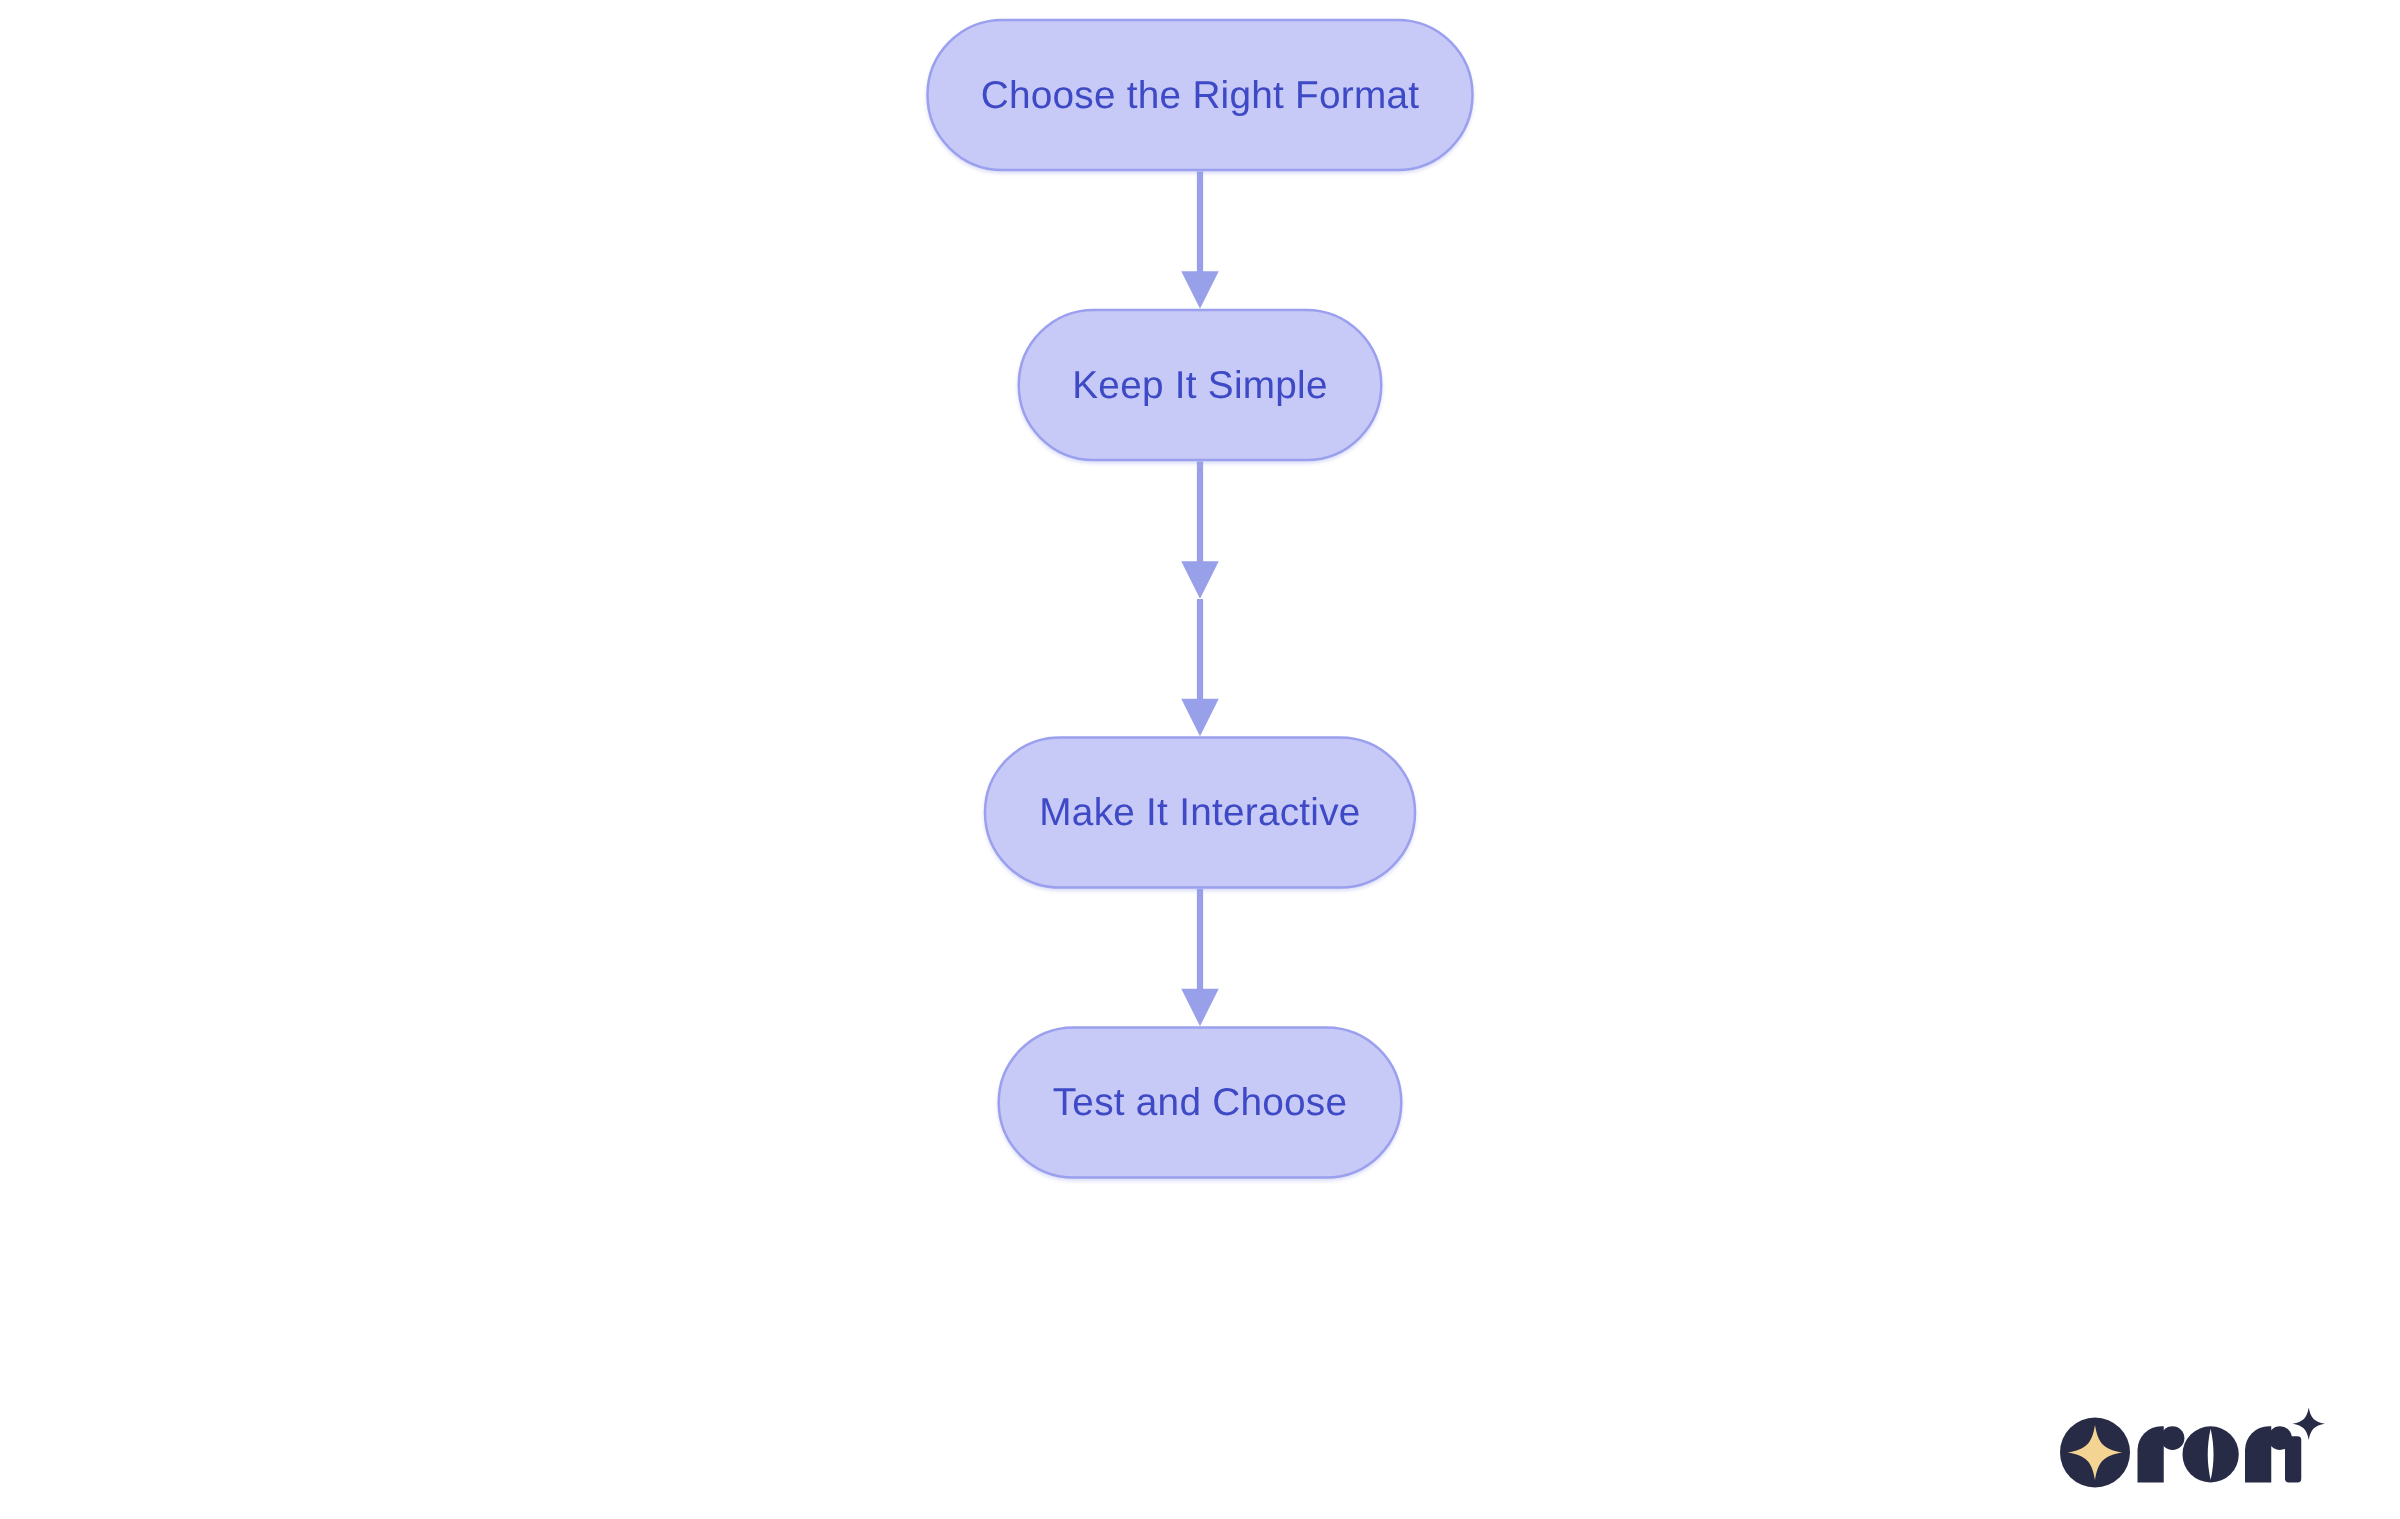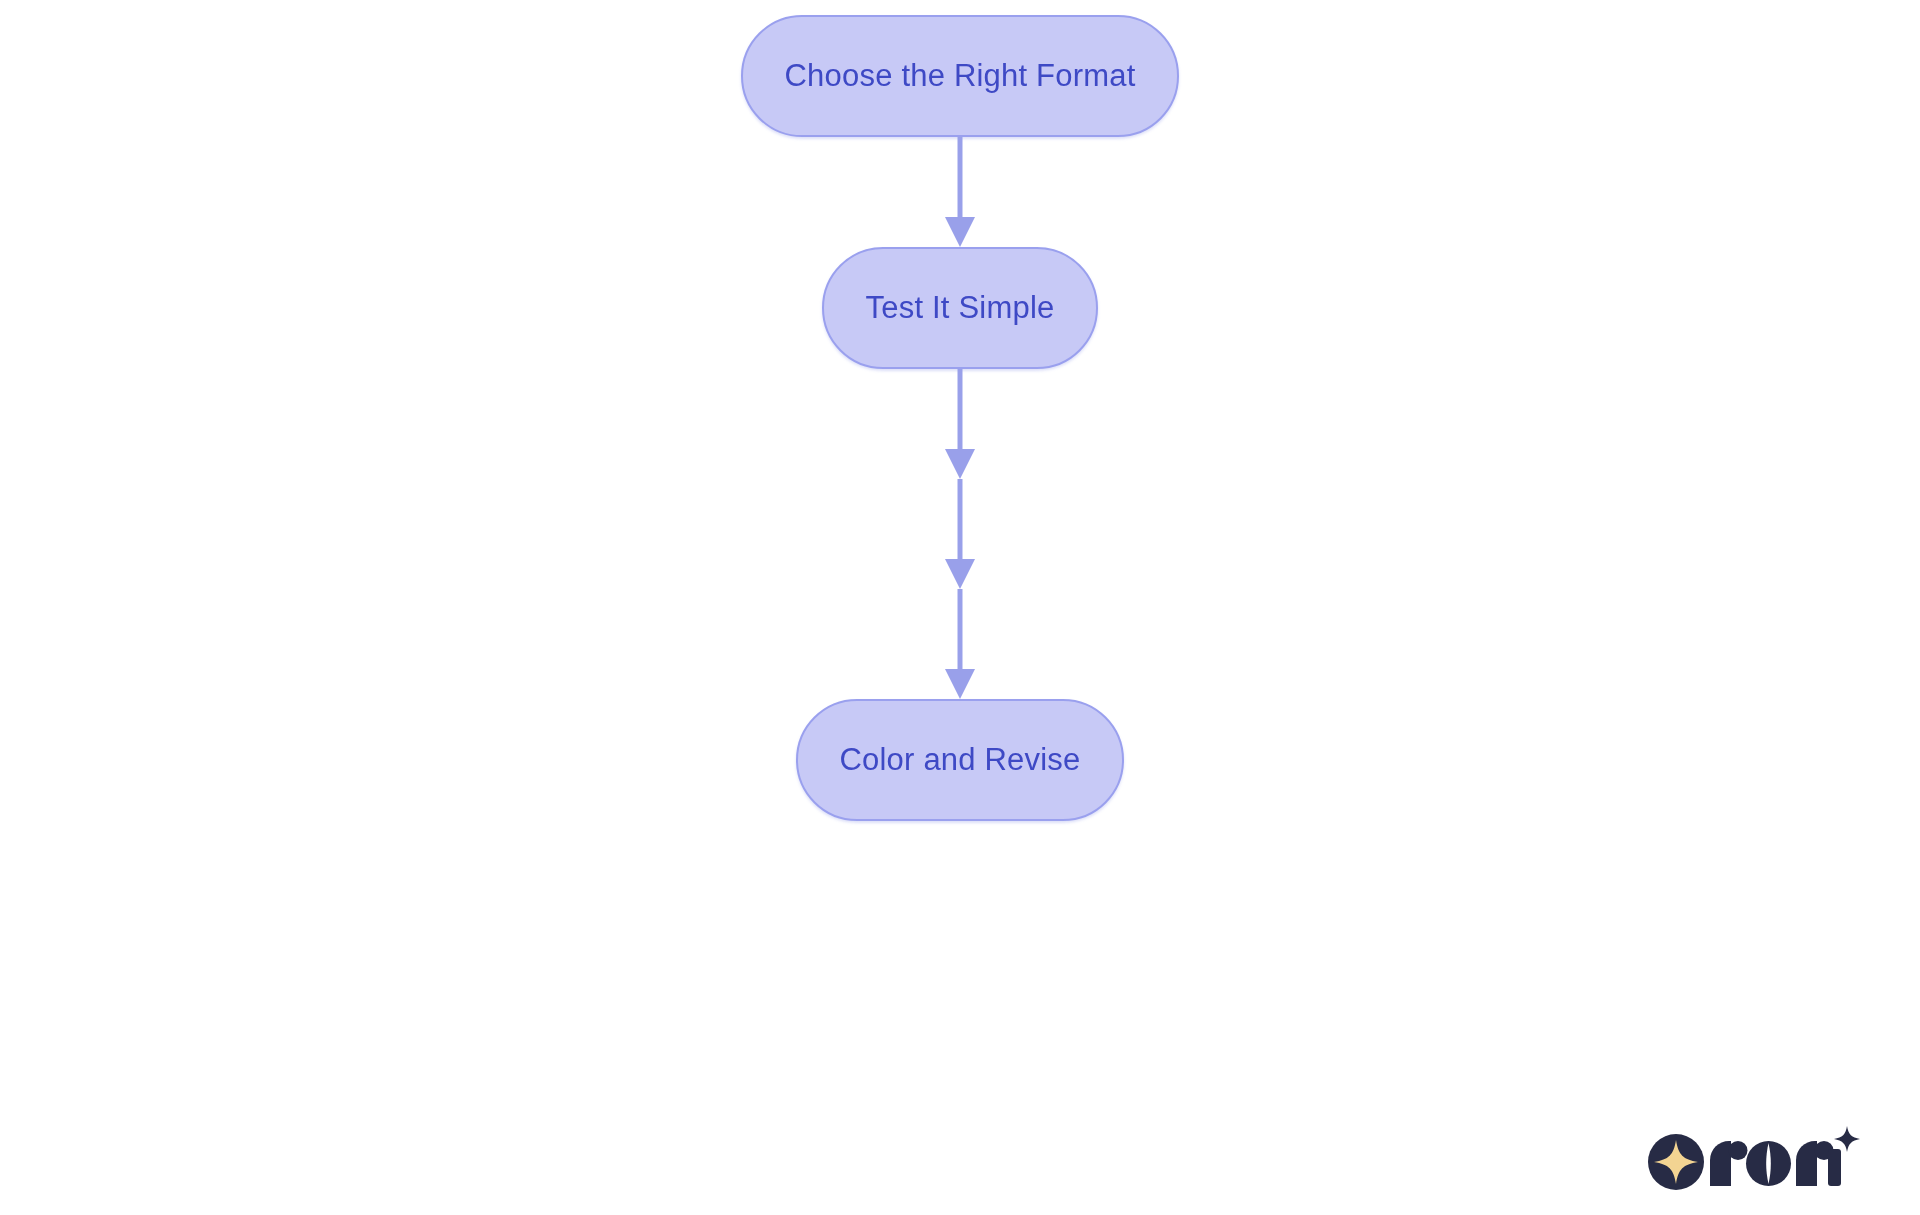--- a/index.html
+++ b/index.html
@@ -79,42 +79,45 @@
     <div class="node">
       <span class="node-label">Choose the Right Format</span>
     </div>
 
     <svg class="arrow" width="34" height="110" viewBox="0 0 34 110" aria-hidden="true">
       <line x1="17" y1="0" x2="17" y2="83" stroke-width="5"></line>
       <path d="M2,80 L32,80 L17,110 Z"></path>
     </svg>
 
     <div class="node">
-      <span class="node-label">Test It Simple</span>
+      <span class="node-label">Keep It Simple</span>
     </div>
 
     <svg class="arrow" width="34" height="110" viewBox="0 0 34 110" aria-hidden="true">
       <line x1="17" y1="0" x2="17" y2="83" stroke-width="5"></line>
       <path d="M2,80 L32,80 L17,110 Z"></path>
     </svg>
 
 
     <svg class="arrow" width="34" height="110" viewBox="0 0 34 110" aria-hidden="true">
       <line x1="17" y1="0" x2="17" y2="83" stroke-width="5"></line>
       <path d="M2,80 L32,80 L17,110 Z"></path>
     </svg>
 
+    <div class="node">
+      <span class="node-label">Make It Interactive</span>
+    </div>
 
     <svg class="arrow" width="34" height="110" viewBox="0 0 34 110" aria-hidden="true">
       <line x1="17" y1="0" x2="17" y2="83" stroke-width="5"></line>
       <path d="M2,80 L32,80 L17,110 Z"></path>
     </svg>
 
     <div class="node">
-      <span class="node-label">Color and Revise</span>
+      <span class="node-label">Test and Choose</span>
     </div>
 
   </div>
 
   <div class="logo" aria-label="rori">
     <svg viewBox="0 0 212 72">
 
       <g>
         <circle class="navy" cx="28" cy="37" r="28"></circle>
         <path class="gold" d="M28,15

